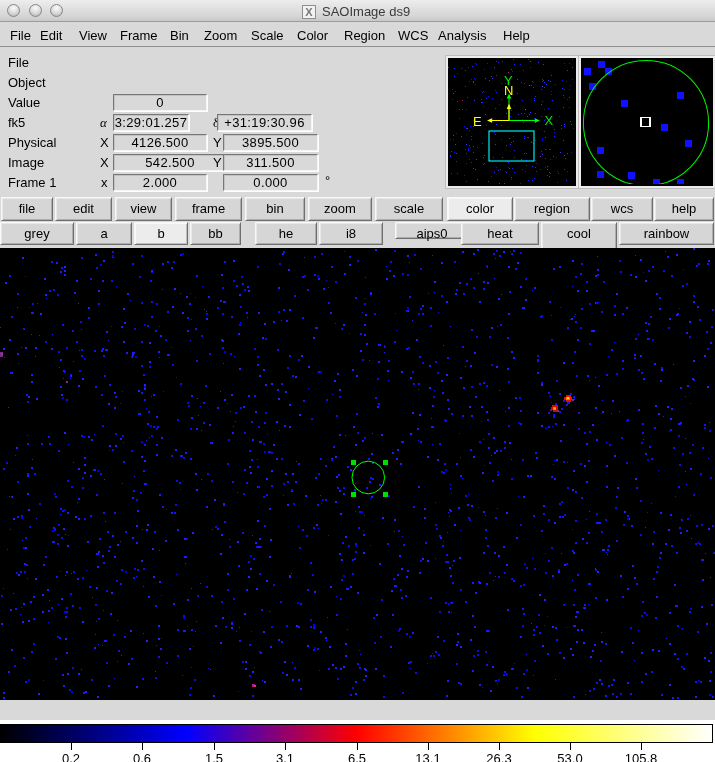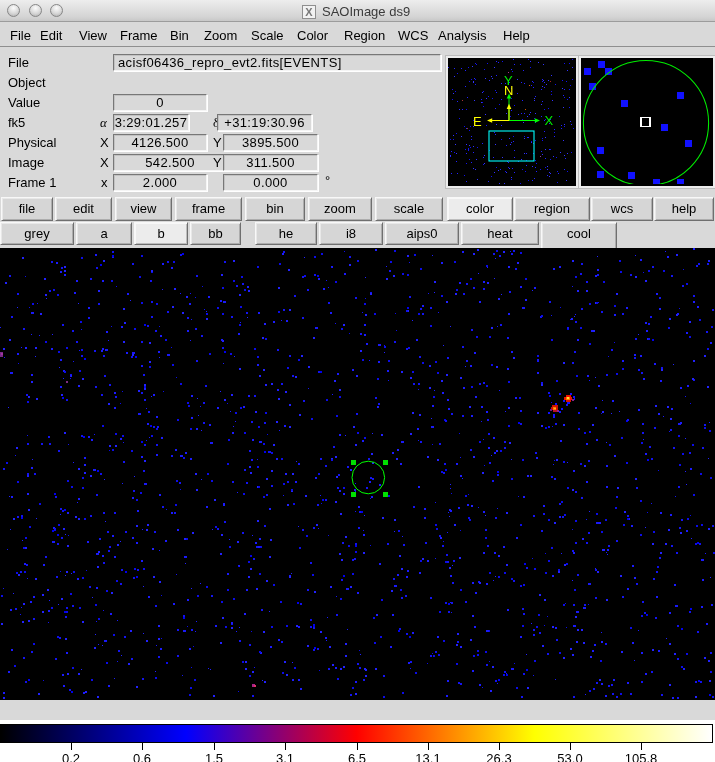--- a/index.html
+++ b/index.html
@@ -93,21 +93,20 @@
     <div class="lbl" style="left:8px;  top:66px">fk5</div>
     <div class="lbl" style="left:8px;  top:86px">Physical</div>
     <div class="lbl" style="left:8px;  top:106px">Image</div>
     <div class="lbl" style="left:8px;  top:126px">Frame 1</div>
 
     <div class="lbl" style="left:100px; top:66px; font-style:italic; font-family:'Liberation Serif',serif">α</div>
     <div class="lbl" style="left:100px; top:86px">X</div>
     <div class="lbl" style="left:100px; top:106px">X</div>
     <div class="lbl" style="left:101px; top:126px">x</div>
 
-    <div class="fld l" style="left:113px; top:6px;  width:328px">acisf06436_repro_evt2.fits[EVENTS]</div>
     <div class="fld c" style="left:113px; top:46px; width:94px">0</div>
     <div class="fld c" style="left:113px; top:66px; width:76px">3:29:01.257</div>
     <div class="fld c" style="left:113px; top:86px; width:94px">4126.500</div>
     <div class="fld c" style="left:113px; top:106px; width:114px">542.500</div>
     <div class="fld c" style="left:113px; top:126px; width:94px">2.000</div>
 
     <div class="lbl" style="left:213px; top:66px; font-family:'Liberation Serif',serif">δ</div>
     <div class="lbl" style="left:213px; top:86px">Y</div>
     <div class="lbl" style="left:213px; top:106px">Y</div>
 
@@ -478,23 +477,24 @@
   <div class="btn" style="left:514px; top:197px; width:76px">region</div>
   <div class="btn" style="left:591px; top:197px; width:62px">wcs</div>
   <div class="btn" style="left:654px; top:197px; width:60px">help</div>
 
   <div class="btn" style="left:0px;   top:222px; width:74px; height:23px">grey</div>
   <div class="btn" style="left:76px;  top:222px; width:56px; height:23px">a</div>
   <div class="btn on" style="left:134px; top:222px; width:54px; height:23px">b</div>
   <div class="btn" style="left:190px; top:222px; width:51px; height:23px">bb</div>
   <div class="btn" style="left:255px; top:222px; width:62px; height:23px">he</div>
   <div class="btn" style="left:319px; top:222px; width:64px; height:23px">i8</div>
-  <div class="btn" style="left:385px; top:222px; width:74px; height:23px">aips0</div>
+  <div class="btn" style="left:395px; top:222px; width:74px; height:17px">aips0</div>
   <div class="btn" style="left:461px; top:222px; width:78px; height:23px">heat</div>
   <div class="btn" style="left:541px; top:222px; width:76px; height:39px">cool</div>
+  <div class="btn" style="left:619px; top:222px; width:95px; height:23px">rainbow</div>
 
   <div id="canvas">
     <svg width="715" height="452" style="display:block" shape-rendering="crispEdges">
       <rect x="231" y="68" width="2" height="2" fill="#1414f2"></rect>
 <rect x="586" y="42" width="2" height="2" fill="#2222ff"></rect>
 <rect x="27" y="195" width="2" height="2" fill="#1414f2"></rect>
 <rect x="393" y="27" width="2" height="2" fill="#2222ff"></rect>
 <rect x="450" y="262" width="2" height="2" fill="#1b1bff"></rect>
 <rect x="35" y="99" width="2" height="2" fill="#2222ff"></rect>
 <rect x="206" y="65" width="2" height="2" fill="#0c0ce8"></rect>

